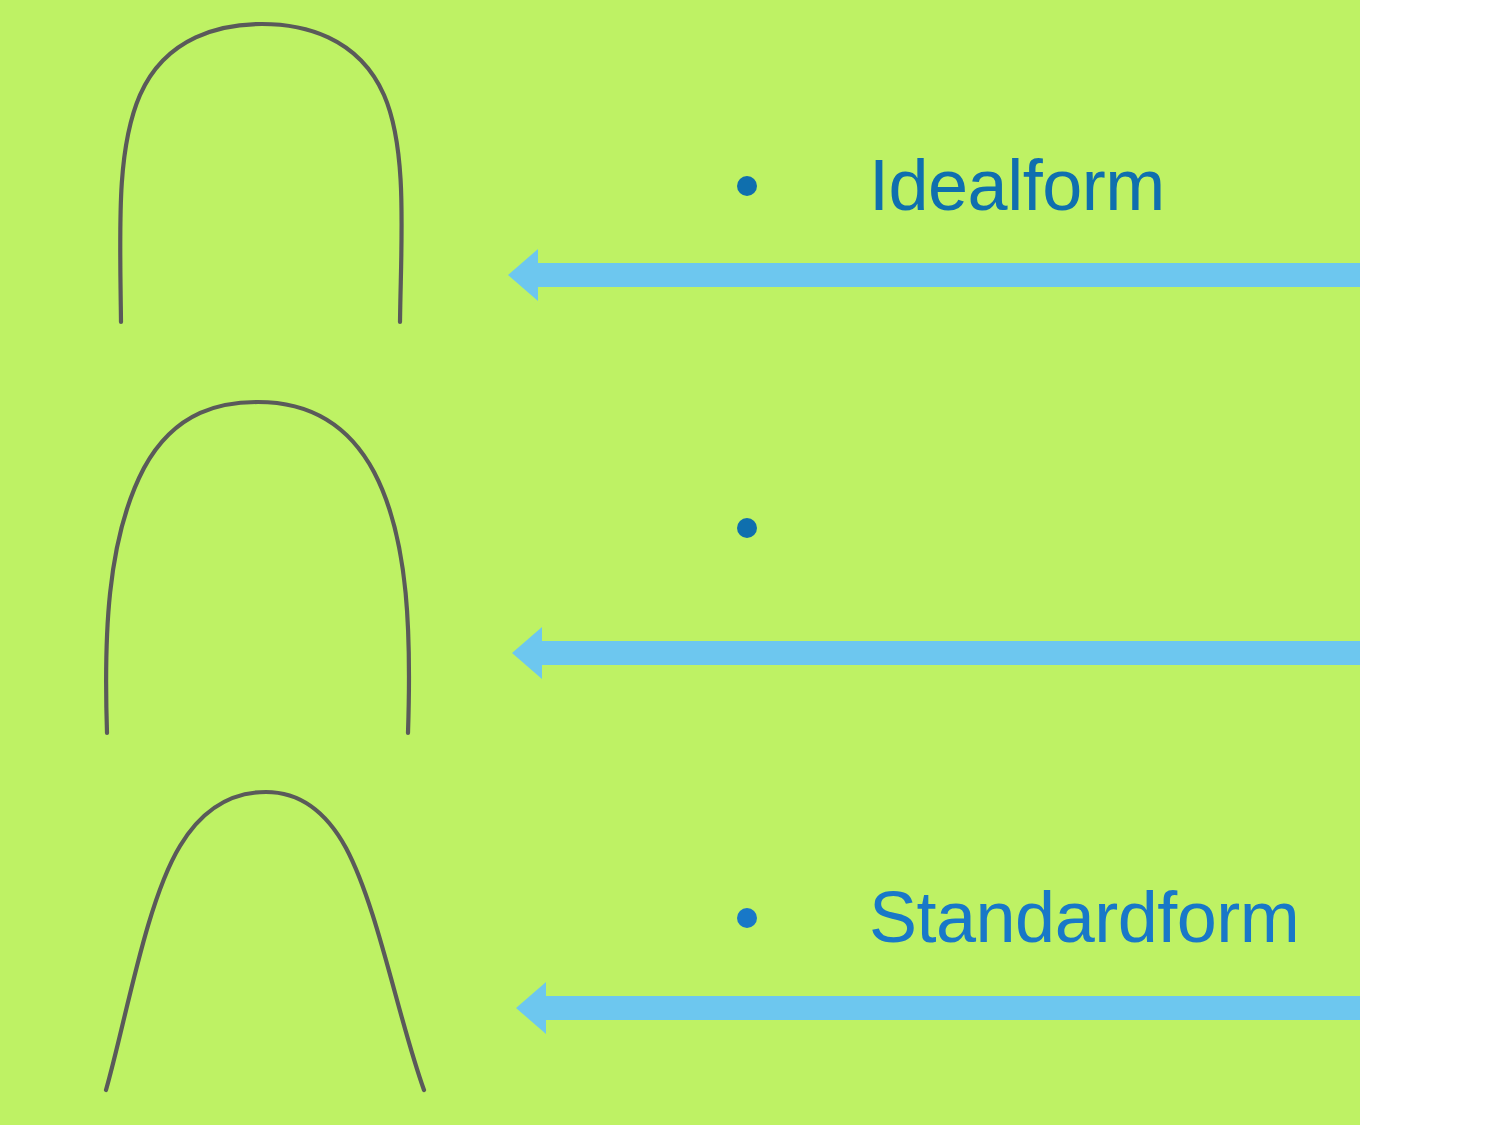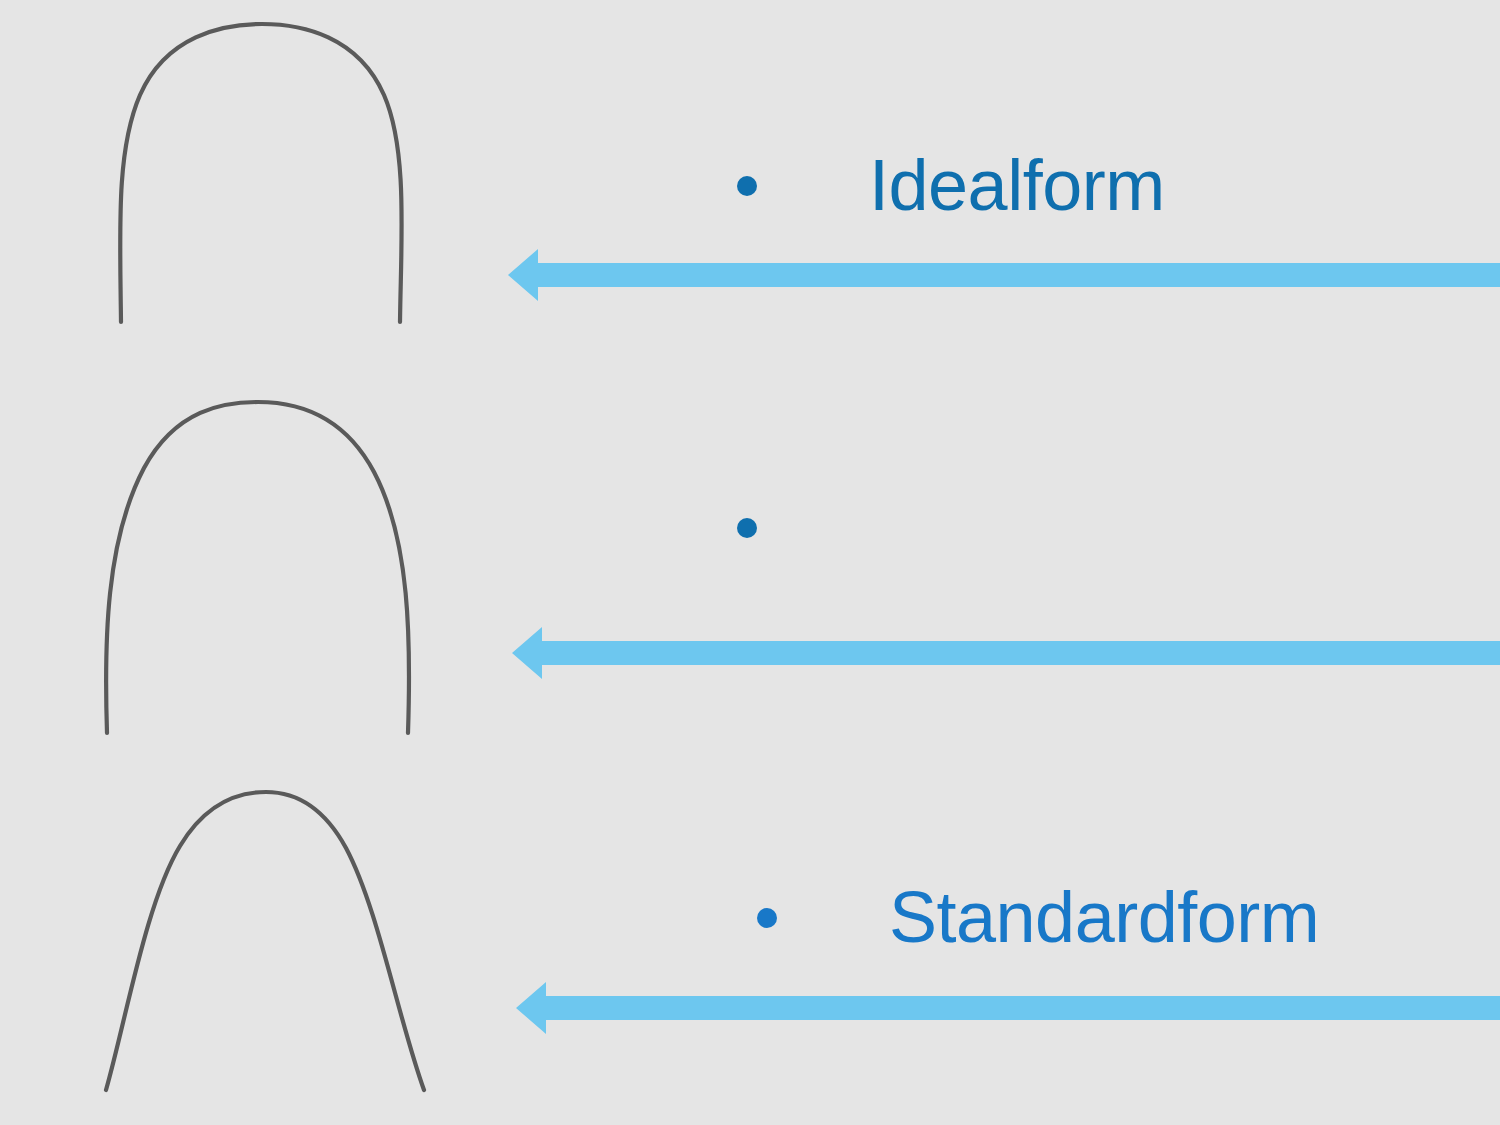--- a/index.html
+++ b/index.html
@@ -6,23 +6,23 @@
   html, body {
     margin: 0;
     padding: 0;
     background: #ffffff;
   }
   body {
     font-family: "Liberation Sans", sans-serif;
   }
   #slide {
     position: relative;
-    width: 1500px;
+    width: 1360px;
     height: 1125px;
-    background: #e5e5e5;
+    background: #bef264;
     overflow: hidden;
   }
 
   
   .wire-figure {
     position: absolute;
     left: 0;
     width: 500px;
   }
   .wire-figure svg {
@@ -52,21 +52,21 @@
   .bullet-label {
     font-size: 72px;
     line-height: 1.05;
     letter-spacing: -0.5px;
     font-weight: 400;
   }
   .gap-sm { display: inline-block; width: 112px; flex: 0 0 auto; }
 
   #row-1 { left: 737px; top: 148px; }
   #row-2 { left: 737px; top: 518px; }
-  #row-3 { left: 757px; top: 880px; }
+  #row-3 { left: 737px; top: 880px; }
 
   
   .arrow {
     position: absolute;
     height: 56px;
   }
   .arrow svg { display: block; width: 100%; height: 100%; }
   #arrow-1 { left: 508px; top: 247px;  width: 992px; }
   #arrow-2 { left: 512px; top: 625px;  width: 988px; }
   #arrow-3 { left: 516px; top: 980px;  width: 984px; }

